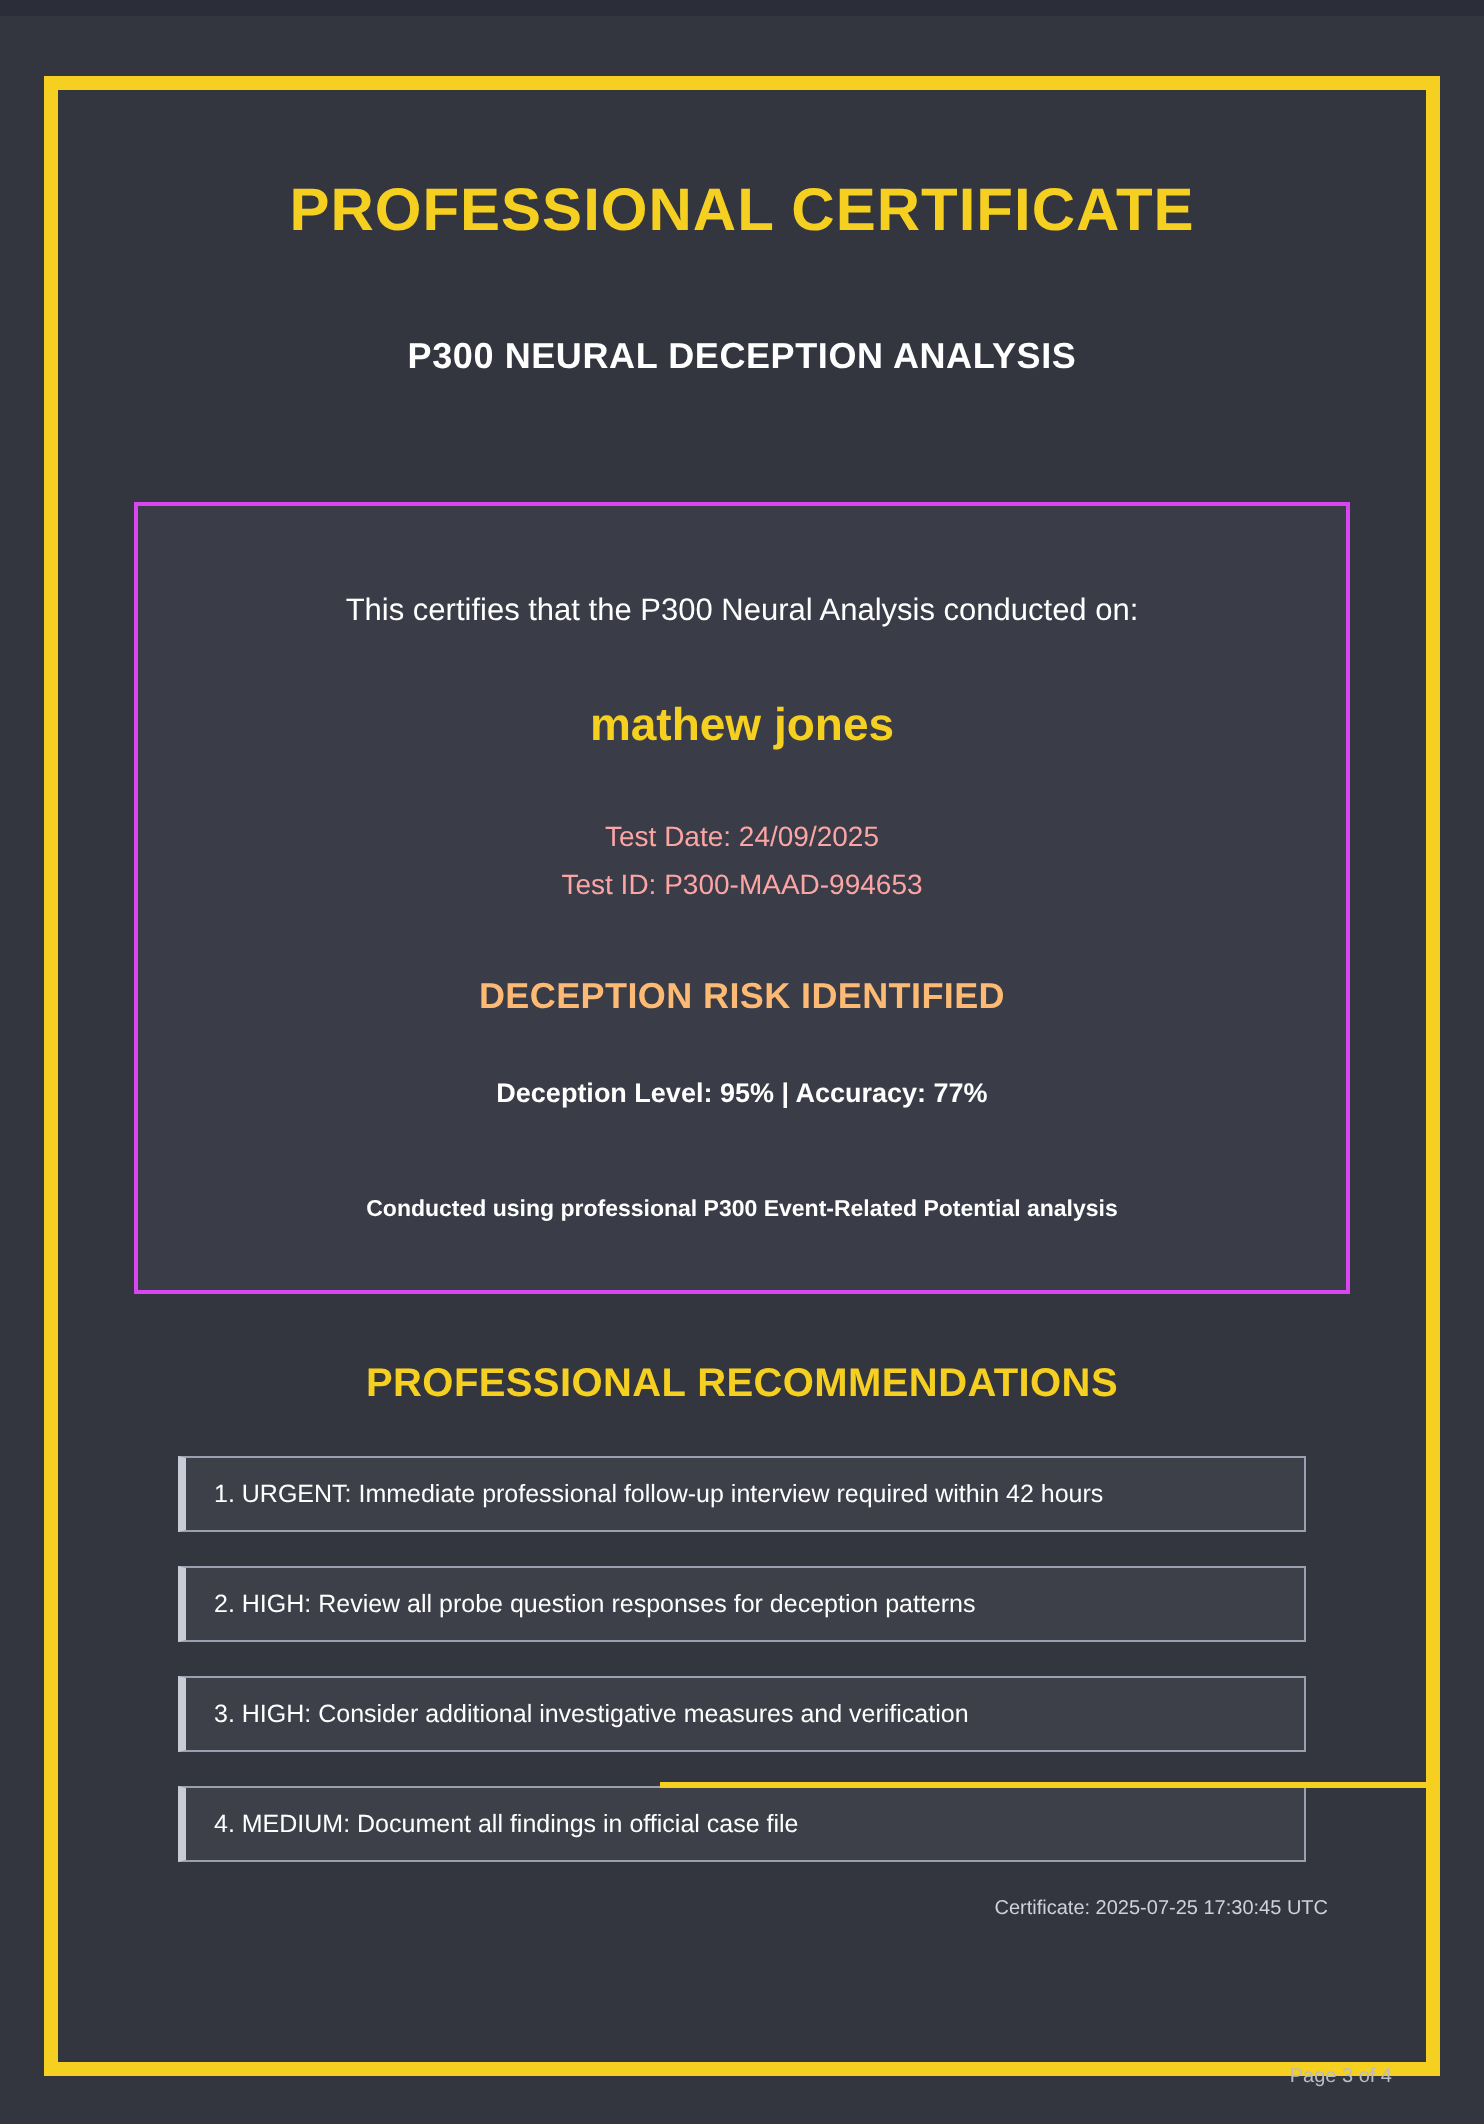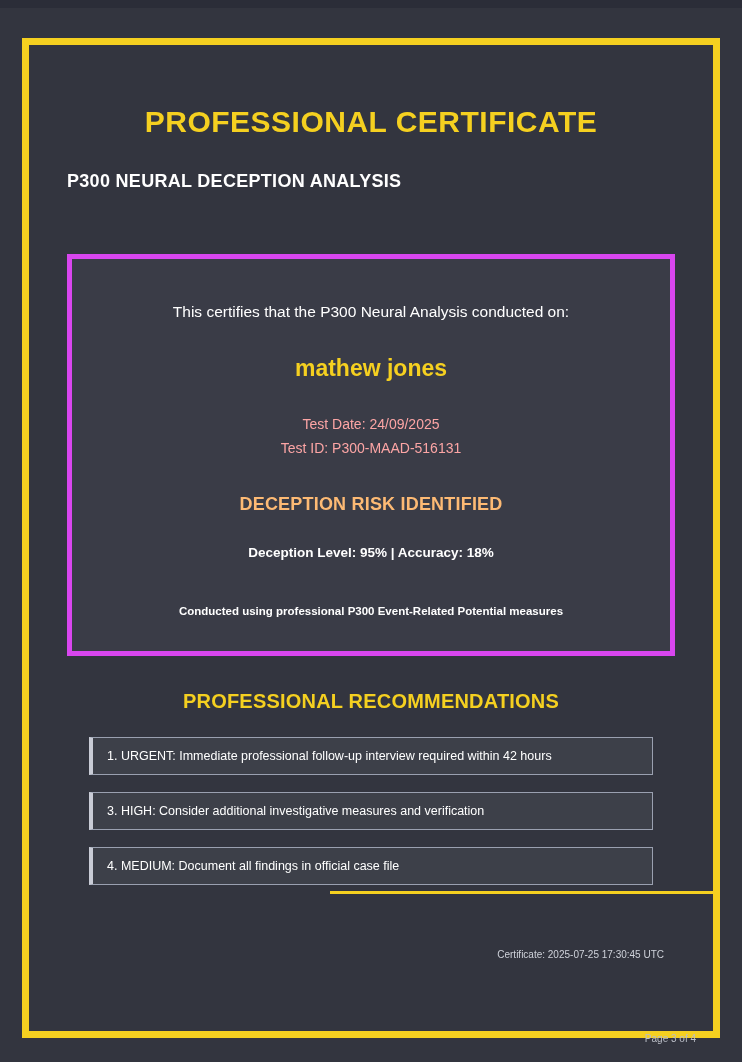--- a/index.html
+++ b/index.html
@@ -30,46 +30,46 @@
     top: 30px;
     right: 22px;
     bottom: 24px;
     border: 7px solid #f5d020;
     box-sizing: border-box;
   }
 
   .cert-inner {
     position: absolute;
     inset: 0;
-    padding: 16px 38px;
+    padding: 0 38px;
     box-sizing: border-box;
   }
 
   .cert-title {
     text-align: center;
     color: #f5d020;
     font-size: 30px;
     font-weight: bold;
     letter-spacing: 0.5px;
     margin-top: 44px;
   }
 
   .cert-subtitle {
-    text-align: left;
+    text-align: center;
     color: #ffffff;
     font-size: 18px;
     font-weight: bold;
     letter-spacing: 0.3px;
-    margin-top: 32px;
+    margin-top: 45px;
   }
 
   
   .result-box {
     margin-top: 62px;
-    border: 5px solid #d946ef;
+    border: 2px solid #d946ef;
     background: #3a3c47;
     box-sizing: border-box;
     padding: 44px 20px 34px 20px;
     text-align: center;
   }
 
   .certifies-line {
     font-size: 15.5px;
     color: #ffffff;
     margin-bottom: 34px;
@@ -170,30 +170,31 @@
   <div class="cert-frame">
     <div class="cert-inner">
 
       <div class="cert-title">PROFESSIONAL CERTIFICATE</div>
       <div class="cert-subtitle">P300 NEURAL DECEPTION ANALYSIS</div>
 
       <div class="result-box">
         <div class="certifies-line">This certifies that the P300 Neural Analysis conducted on:</div>
         <div class="subject-name">mathew jones</div>
         <div class="meta-line">Test Date: 24/09/2025</div>
-        <div class="meta-line">Test ID: P300-MAAD-516131</div>
+        <div class="meta-line">Test ID: P300-MAAD-994653</div>
         <div class="risk-status">DECEPTION RISK IDENTIFIED</div>
-        <div class="levels-line">Deception Level: 95% | Accuracy: 18%</div>
-        <div class="method-line">Conducted using professional P300 Event-Related Potential measures</div>
+        <div class="levels-line">Deception Level: 95% | Accuracy: 77%</div>
+        <div class="method-line">Conducted using professional P300 Event-Related Potential analysis</div>
       </div>
 
       <div class="rec-title">PROFESSIONAL RECOMMENDATIONS</div>
 
       <div class="rec-list">
         <div class="rec-item">1. URGENT: Immediate professional follow-up interview required within 42 hours</div>
+        <div class="rec-item">2. HIGH: Review all probe question responses for deception patterns</div>
         <div class="rec-item">3. HIGH: Consider additional investigative measures and verification</div>
         <div class="rec-item">4. MEDIUM: Document all findings in official case file</div>
       </div>
 
     </div>
   </div>
 
   <div class="yellow-rule"></div>
   <div class="cert-stamp">Certificate: 2025-07-25 17:30:45 UTC</div>
   <div class="page-number">Page 3 of 4</div>

